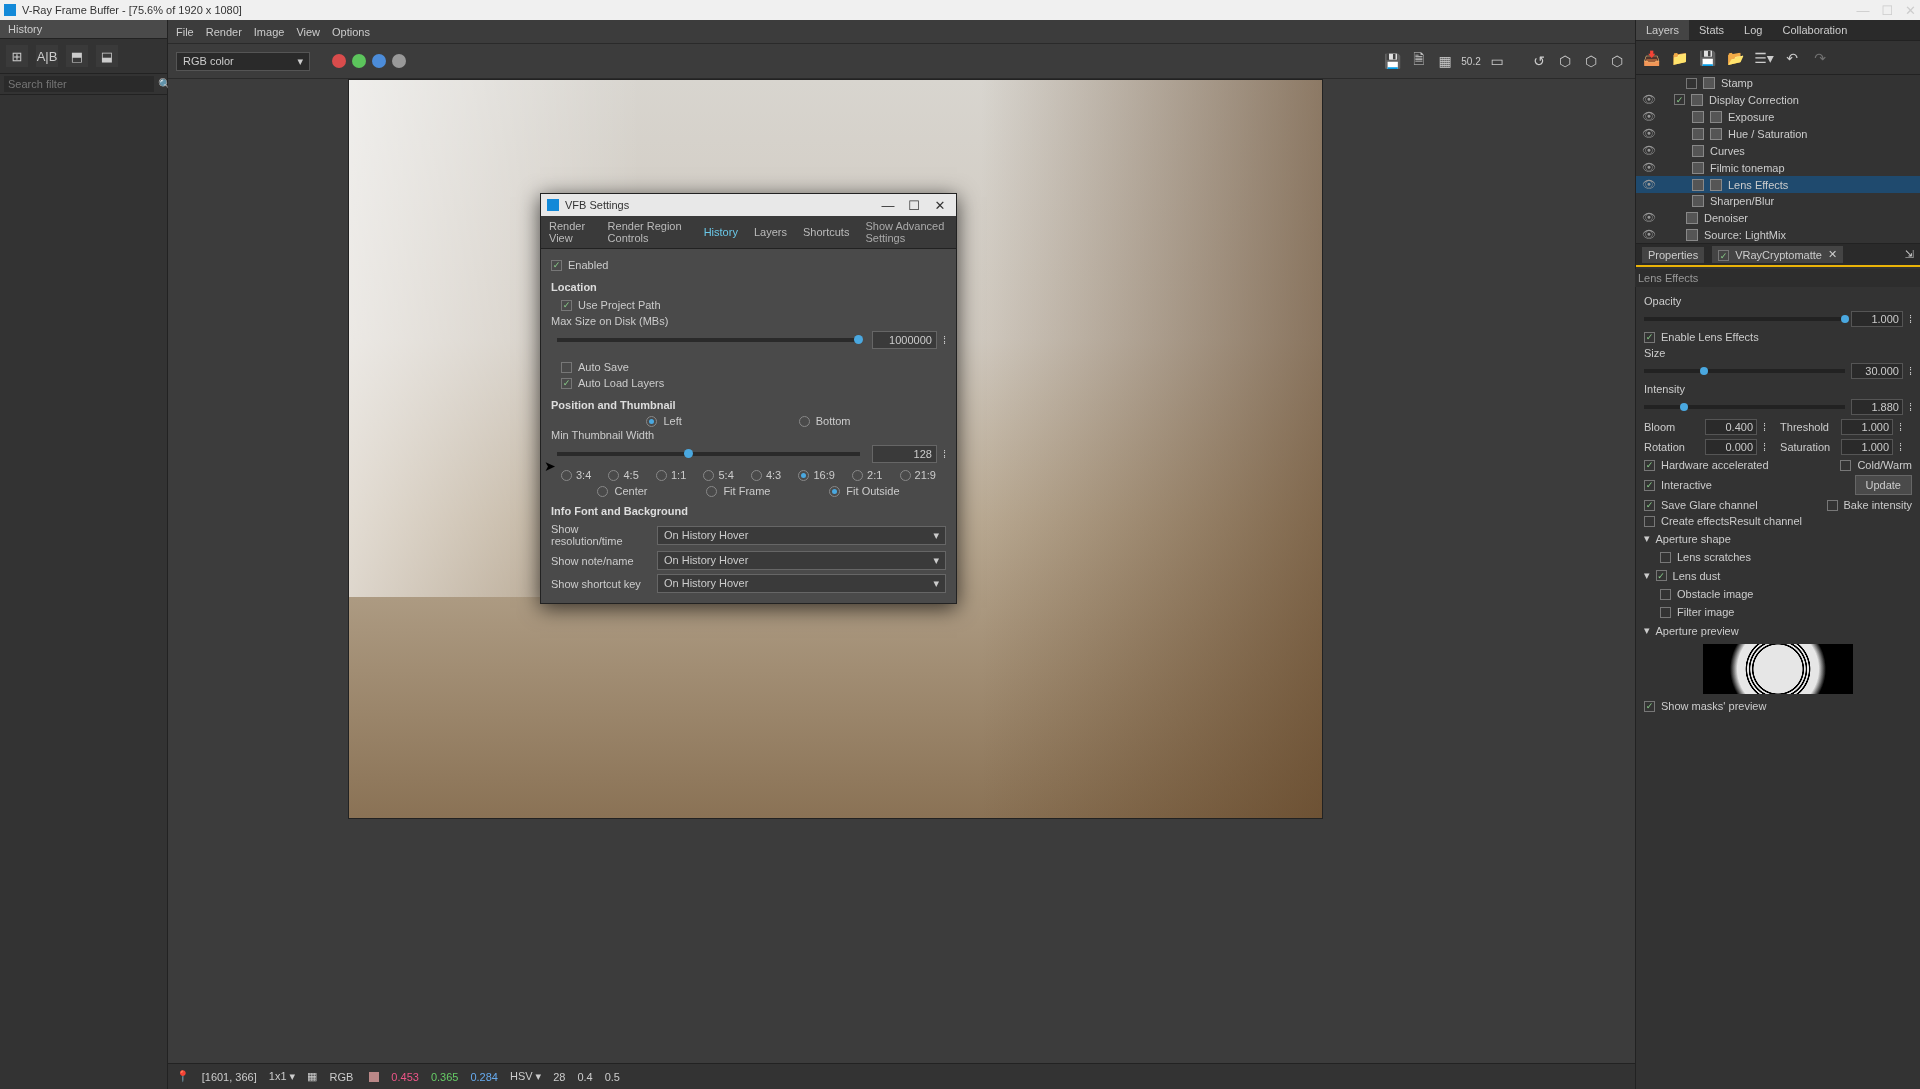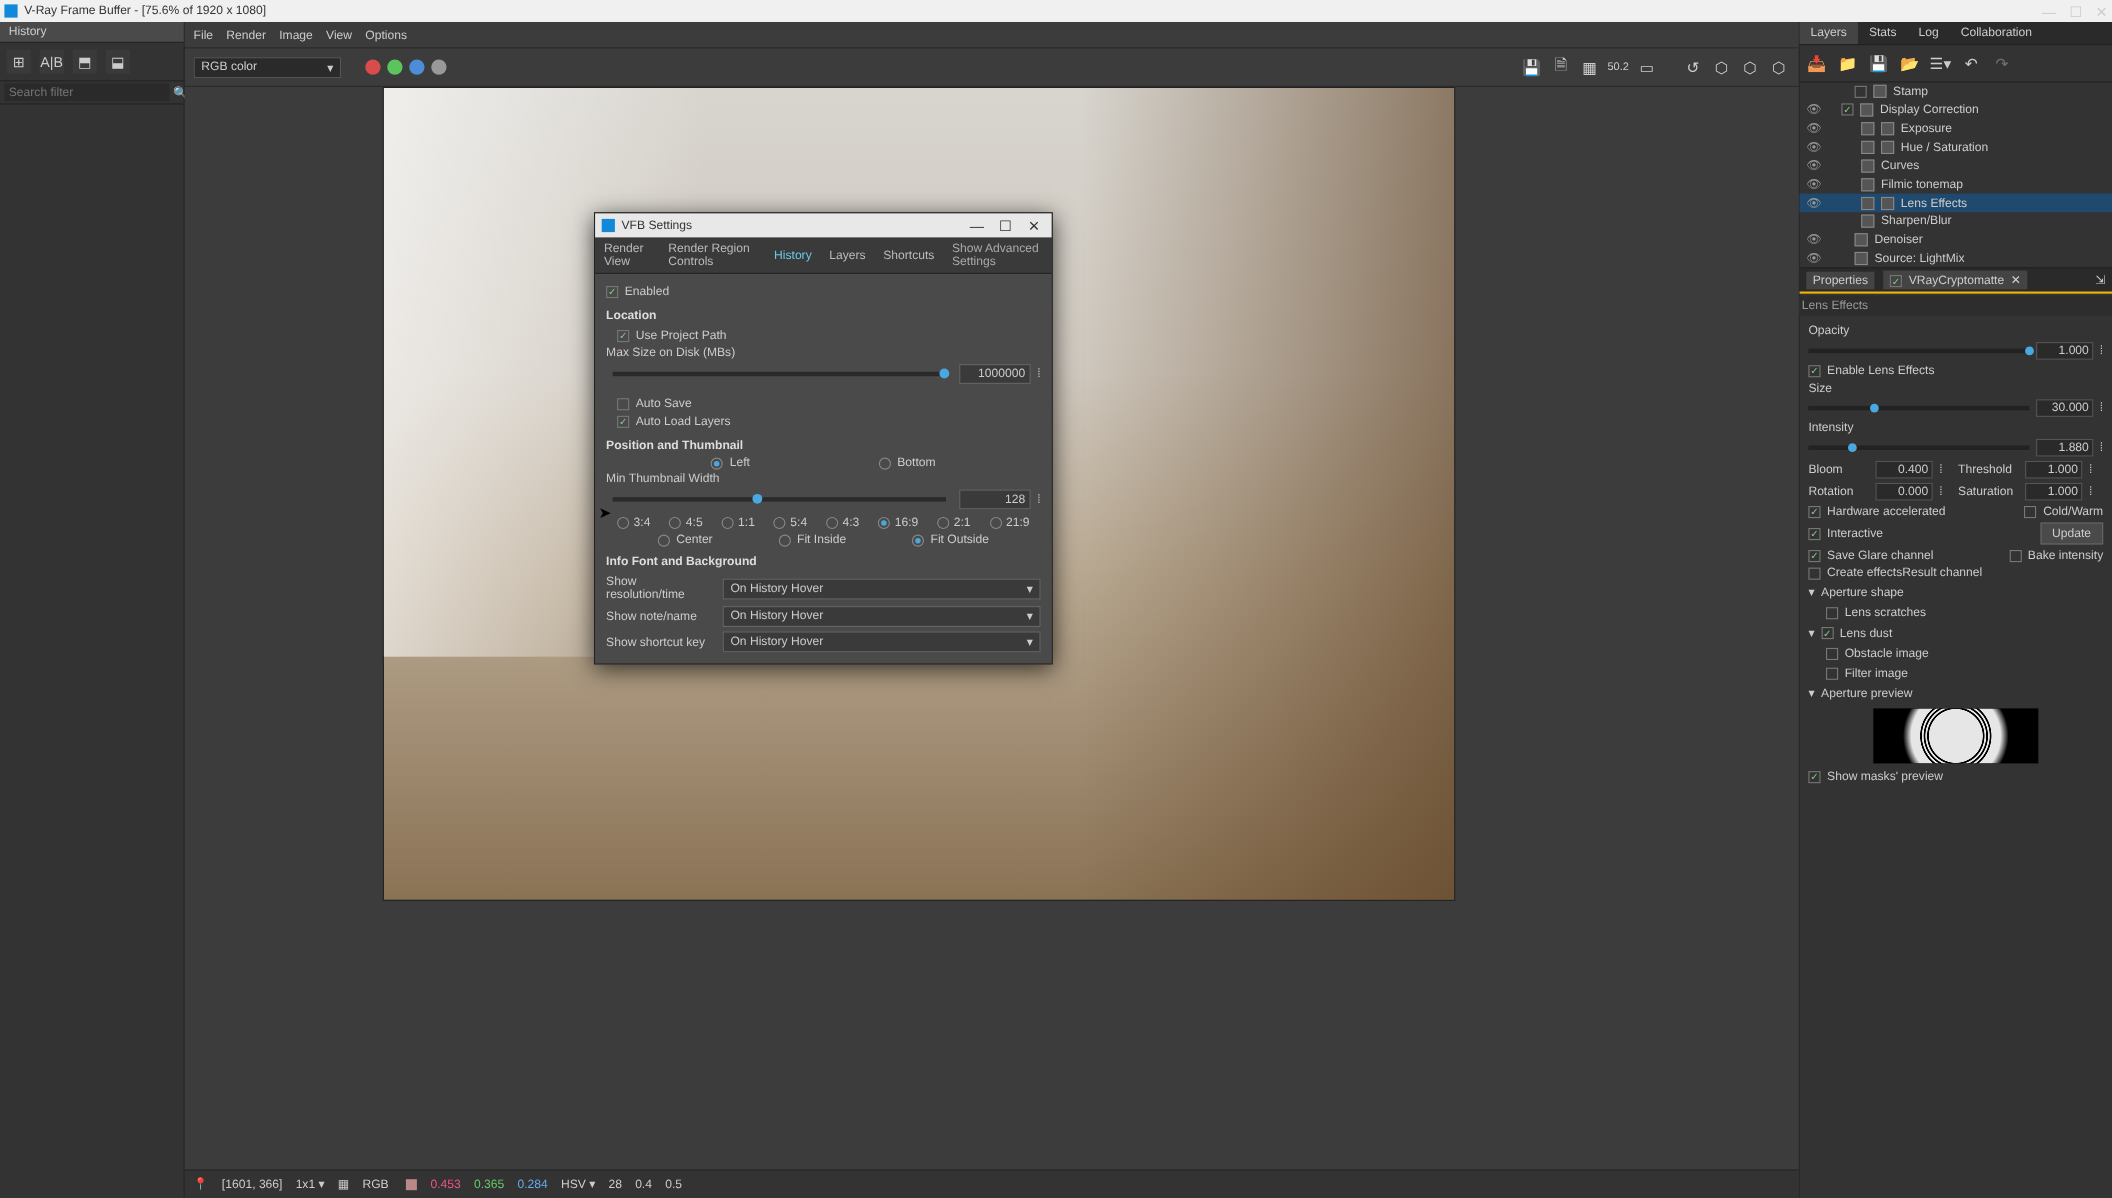--- a/index.html
+++ b/index.html
@@ -477,21 +477,21 @@
           <span>21:9</span>
         </span>
       </div>
     <div class="m-row" style="justify-content:space-around;padding:0 20px">
       <span style="display:flex;gap:6px;align-items:center">
           <span class="radio"></span>
           <span>Center</span>
         </span>
       <span style="display:flex;gap:6px;align-items:center">
           <span class="radio"></span>
-          <span>Fit Inside</span>
+          <span>Fit Frame</span>
         </span>
       <span style="display:flex;gap:6px;align-items:center">
           <span class="radio checked"></span>
           <span>Fit Outside</span>
         </span>
     </div>
 
     <div class="section-title">Info Font and Background</div>
     <div class="m-row">
       <span style="width:100px">Show resolution/time</span>

